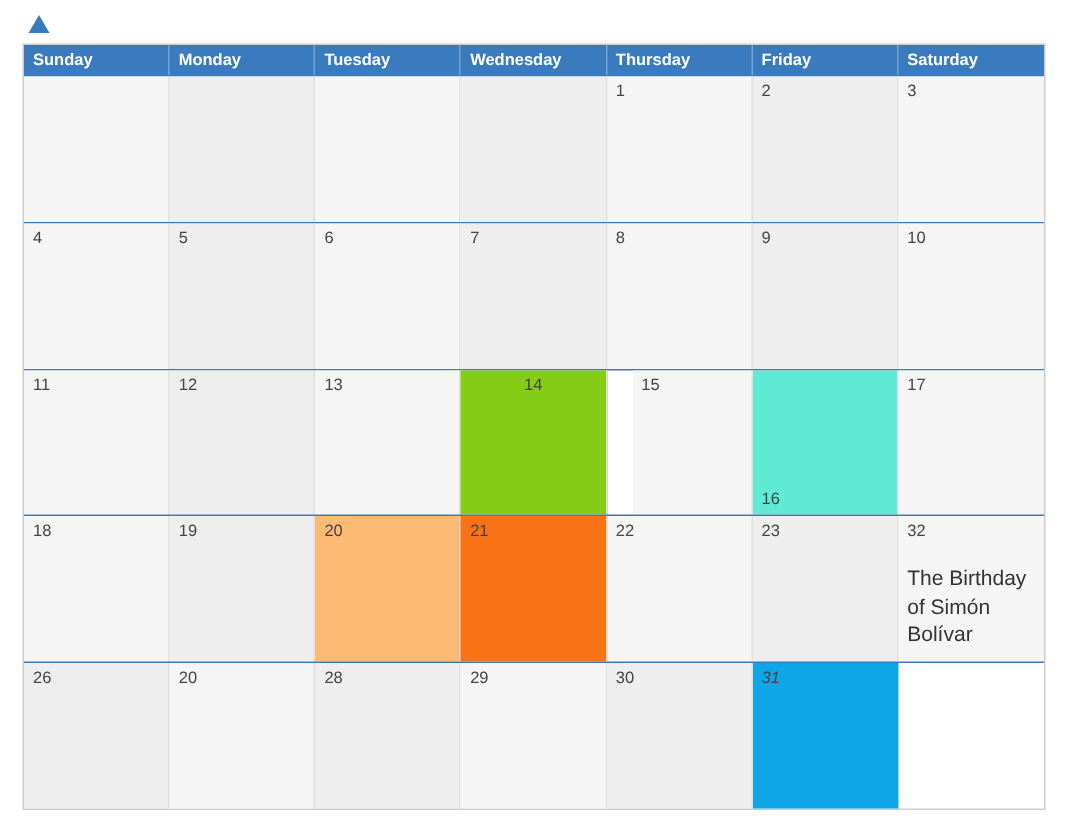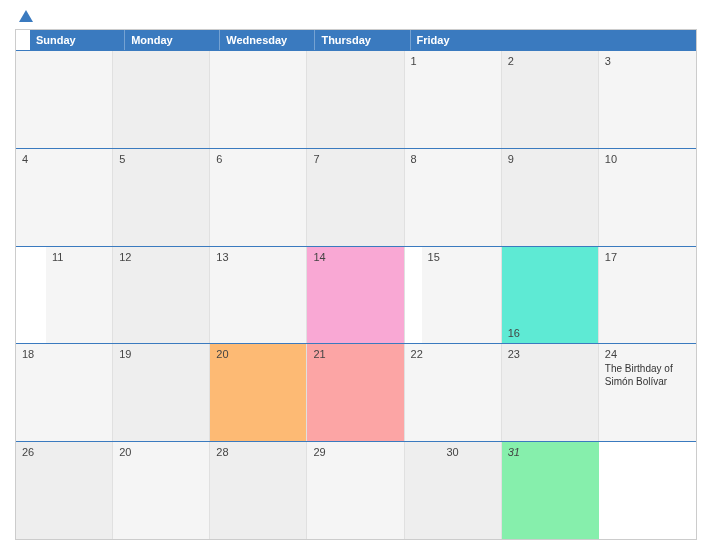--- a/index.html
+++ b/index.html
@@ -68,21 +68,20 @@
     .calendar {
       flex: 1;
       display: flex;
       flex-direction: column;
       border: 1px solid #ccc;
     }
     .cal-header {
       display: grid;
       grid-template-columns: repeat(7, 1fr);
       background: #3a7abf;
-      margin-left: 14px;
     }
     .cal-header-cell {
       color: #fff;
       font-size: 11px;
       font-weight: bold;
       padding: 4px 6px;
       text-align: left;
       border-right: 1px solid rgba(255,255,255,0.3);
     }
     .cal-header-cell:last-child {
@@ -115,23 +114,23 @@
     }
     .cal-cell:last-child {
       border-right: none;
     }
     .day-num {
       font-size: 11px;
       color: #444;
       font-weight: normal;
     }
     .event-text {
-      font-size: 10px;
+      font-size: 14px;
       color: #333;
-      margin-top: 2px;
+      margin-top: 16px;
       line-height: 1.3;
     }
     .empty-cell {
       background: #f0f0f0;
     }
   </style>
 </head>
 <body>
 
 <div class="page">
@@ -144,23 +143,25 @@
       <span class="logo-blue"></span>
     </div>
     <div class="title"></div>
     <div class="country"></div>
   </div>
 
   <div class="calendar">
     <div class="cal-header">
     <div class="cal-header-cell">Sunday</div>
         <div class="cal-header-cell">Monday</div>
+        <div class="cal-header-cell">Tuesday</div>
         <div class="cal-header-cell">Wednesday</div>
         <div class="cal-header-cell">Thursday</div>
         <div class="cal-header-cell">Friday</div>
+        <div class="cal-header-cell">Saturday</div>
       </div>
     <div class="cal-body">
     <div class="cal-row">
           <div class="cal-cell empty-cell" style="background: rgb(245, 245, 245);"></div>
           <div class="cal-cell empty-cell" style="background: rgb(238, 238, 238);"></div>
           <div class="cal-cell empty-cell" style="background: rgb(245, 245, 245);"></div>
           <div class="cal-cell empty-cell" style="background: rgb(238, 238, 238);"></div>
           <div class="cal-cell" style="background: rgb(245, 245, 245);">
             <span class="day-num">1</span>
           </div>
@@ -188,30 +189,30 @@
             <span class="day-num">8</span>
           </div>
           <div class="cal-cell" style="background: rgb(238, 238, 238);">
             <span class="day-num">9</span>
           </div>
           <div class="cal-cell" style="background: rgb(245, 245, 245);">
             <span class="day-num">10</span>
           </div>
         </div>
         <div class="cal-row">
-          <div class="cal-cell" style="background: rgb(245, 245, 245); margin-left: 30px;">
+          <div class="cal-cell" style="background: rgb(245, 245, 245);">
             <span class="day-num">11</span>
           </div>
           <div class="cal-cell" style="background: rgb(238, 238, 238);">
             <span class="day-num">12</span>
           </div>
           <div class="cal-cell" style="background: rgb(245, 245, 245);">
             <span class="day-num">13</span>
           </div>
-          <div class="cal-cell" style="background: #f9a8d4;">
+          <div class="cal-cell" style="background: #84cc16; align-items: center;">
             <span class="day-num">14</span>
           </div>
           <div class="cal-cell" style="background: rgb(245, 245, 245); margin-left: 17px;">
             <span class="day-num">15</span>
           </div>
           <div class="cal-cell" style="background: #5eead4; justify-content: flex-end;">
             <span class="day-num">16</span>
           </div>
           <div class="cal-cell" style="background: rgb(245, 245, 245);">
             <span class="day-num">17</span>
@@ -220,49 +221,49 @@
         <div class="cal-row">
           <div class="cal-cell" style="background: rgb(245, 245, 245);">
             <span class="day-num">18</span>
           </div>
           <div class="cal-cell" style="background: rgb(238, 238, 238);">
             <span class="day-num">19</span>
           </div>
           <div class="cal-cell" style="background: #fdba74;">
             <span class="day-num">20</span>
           </div>
-          <div class="cal-cell" style="background: #fca5a5;">
+          <div class="cal-cell" style="background: #f97316;">
             <span class="day-num">21</span>
           </div>
           <div class="cal-cell" style="background: rgb(245, 245, 245);">
             <span class="day-num">22</span>
           </div>
           <div class="cal-cell" style="background: rgb(238, 238, 238);">
             <span class="day-num">23</span>
           </div>
           <div class="cal-cell" style="background: rgb(245, 245, 245);">
-            <span class="day-num">24</span>
+            <span class="day-num">32</span>
             <span class="event-text">The Birthday of Simón Bolívar</span>
           </div>
         </div>
         <div class="cal-row">
           <div class="cal-cell" style="background: rgb(238, 238, 238);">
             <span class="day-num">26</span>
           </div>
           <div class="cal-cell" style="background: rgb(245, 245, 245);">
             <span class="day-num">20</span>
           </div>
           <div class="cal-cell" style="background: rgb(238, 238, 238);">
             <span class="day-num">28</span>
           </div>
           <div class="cal-cell" style="background: rgb(245, 245, 245);">
             <span class="day-num">29</span>
           </div>
-          <div class="cal-cell" style="background: rgb(238, 238, 238); align-items: center;">
+          <div class="cal-cell" style="background: rgb(238, 238, 238);">
             <span class="day-num">30</span>
           </div>
-          <div class="cal-cell" style="background: #86efac; font-style: italic;">
+          <div class="cal-cell" style="background: #0ea5e9; font-style: italic;">
             <span class="day-num">31</span>
           </div>
         </div>
       </div>
   </div>
 </div>
 
 </body></html>

